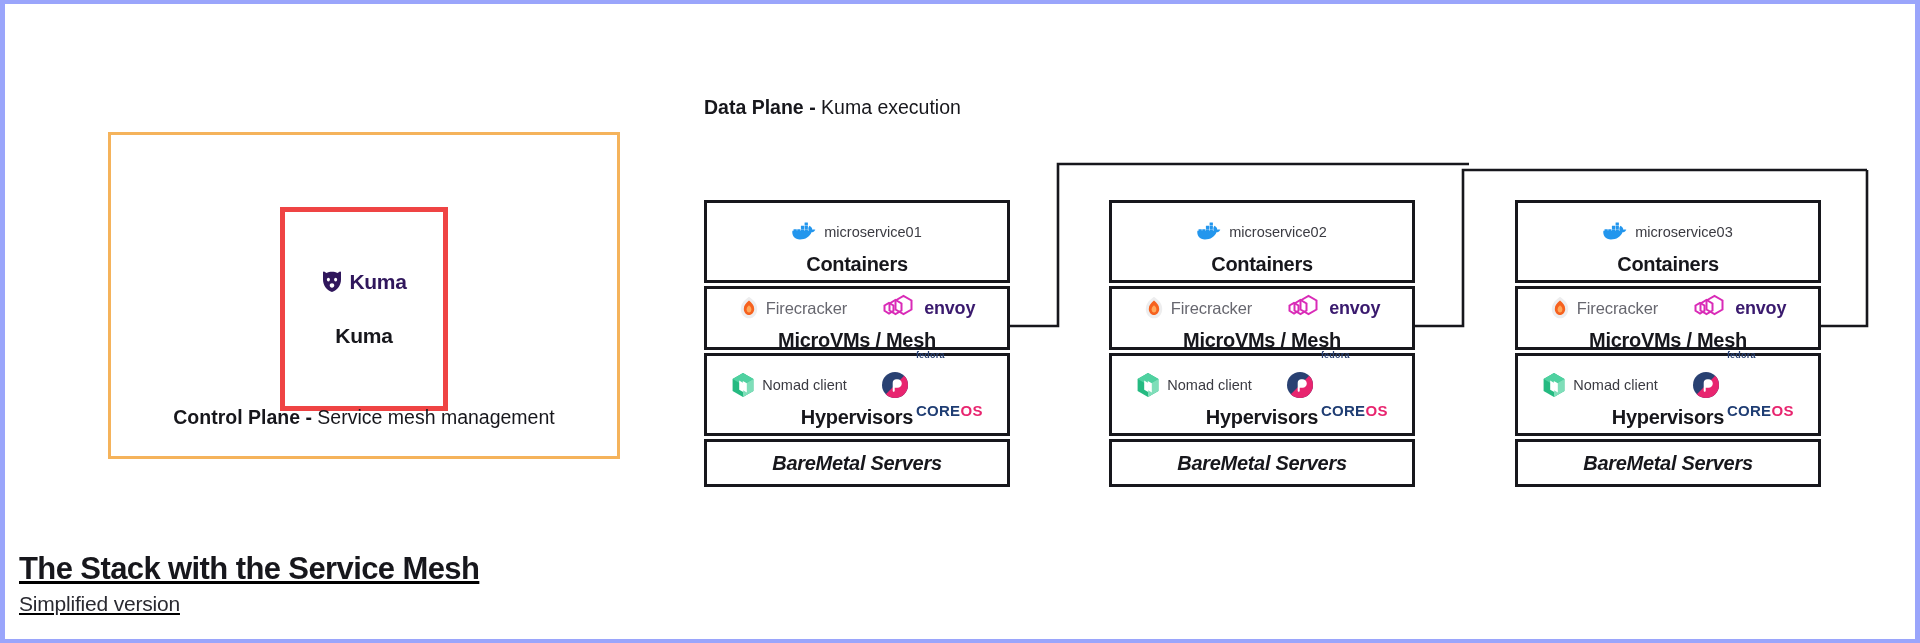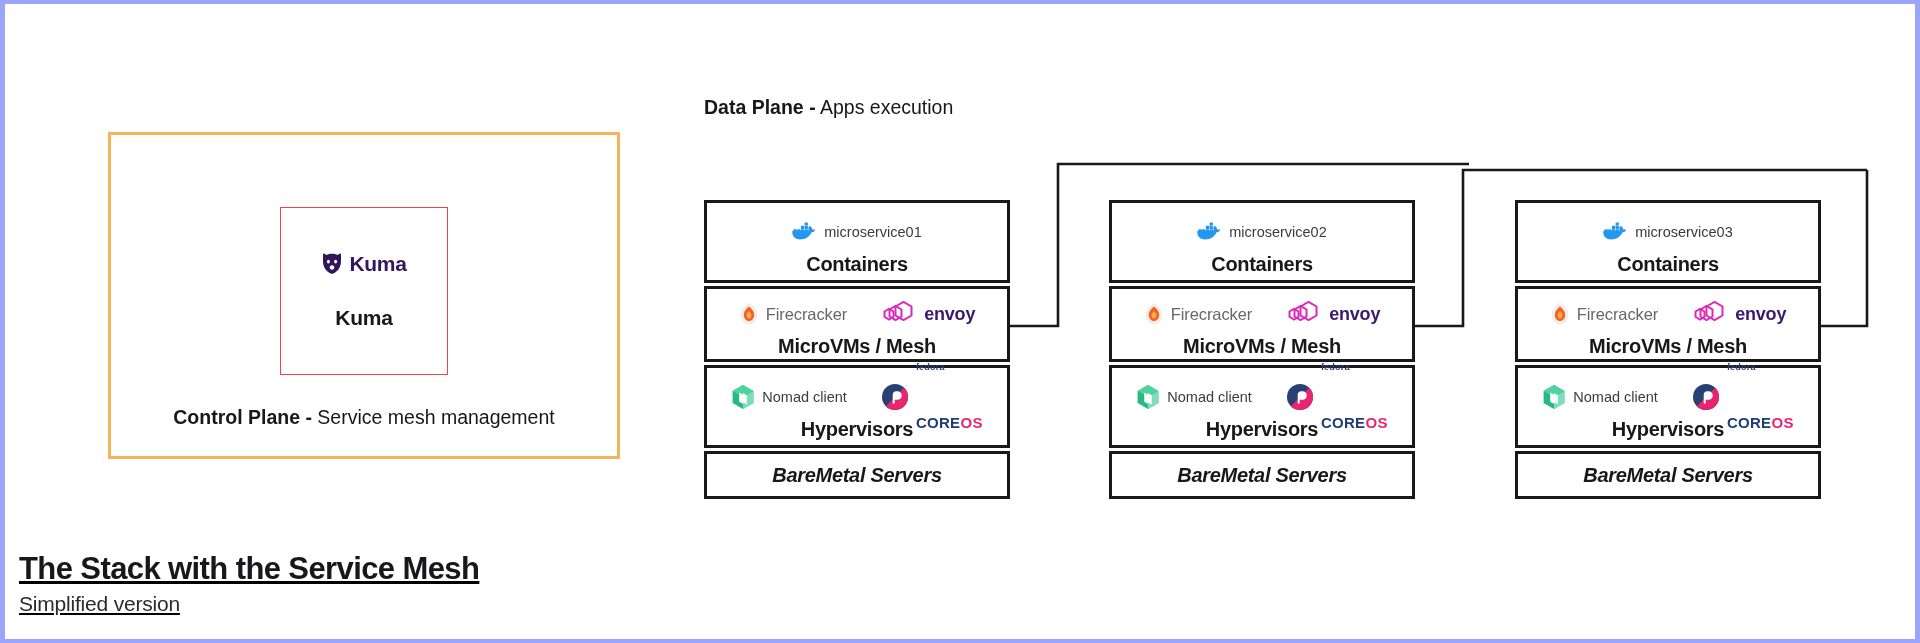--- a/index.html
+++ b/index.html
@@ -29,22 +29,22 @@
   }
   .cp-cards {
     position: absolute;
     left: 0; top: 0; width: 100%;
     display: flex;
     justify-content: center;
     gap: 52px;
     padding-top: 72px;
   }
   .cp-card {
-    width: 168px; height: 168px;
-    border: 1px solid #ef4444;
+    width: 168px; height: 204px;
+    border: 5px solid #ef4444;
     background: #fff;
     display: flex;
     flex-direction: column;
     align-items: center;
     justify-content: center;
     gap: 30px;
   }
   .cp-card-label {
     font-size: 21px;
     font-weight: 700;
@@ -95,21 +95,21 @@
     border: 3px solid #17171c;
     background: #fff;
     margin-bottom: 3px;
     display: flex;
     flex-direction: column;
     align-items: center;
     justify-content: center;
   }
   .layer:last-child { margin-bottom: 0; }
   .layer-containers { height: 83px; padding-top: 10px; }
-  .layer-microvms   { height: 76px; padding-top: 10px; }
+  .layer-microvms   { height: 64px; padding-top: 10px; }
   .layer-hypervisors{ height: 83px; padding-top: 10px; }
   .layer-baremetal  { height: 48px; font-style: italic; }
 
   .layer-icons {
     display: flex;
     align-items: center;
     justify-content: center;
     gap: 34px;
     height: 28px;
   }
@@ -186,21 +186,21 @@
       </div>
 
     </div>
 
     <div class="cp-footer">
       <b>Control Plane -</b><span> Service mesh management</span>
     </div>
   </div>
 
   <div id="data-plane-heading">
-    <b>Data Plane -</b><span> Apps execution</span>
+    <b>Data Plane -</b><span> Kuma execution</span>
   </div>
 
   <svg id="connectors" viewBox="0 0 1920 643" xmlns="http://www.w3.org/2000/svg">
     <g fill="none" stroke="#17171c" stroke-width="2.6">
 
       <path d="M1005 322 L1053 322 L1053 160 L1464 160"></path>
 
       <path d="M1410 322 L1458 322 L1458 166 L1862 166"></path>
 
       <path d="M1816 322 L1862 322 L1862 166"></path>

